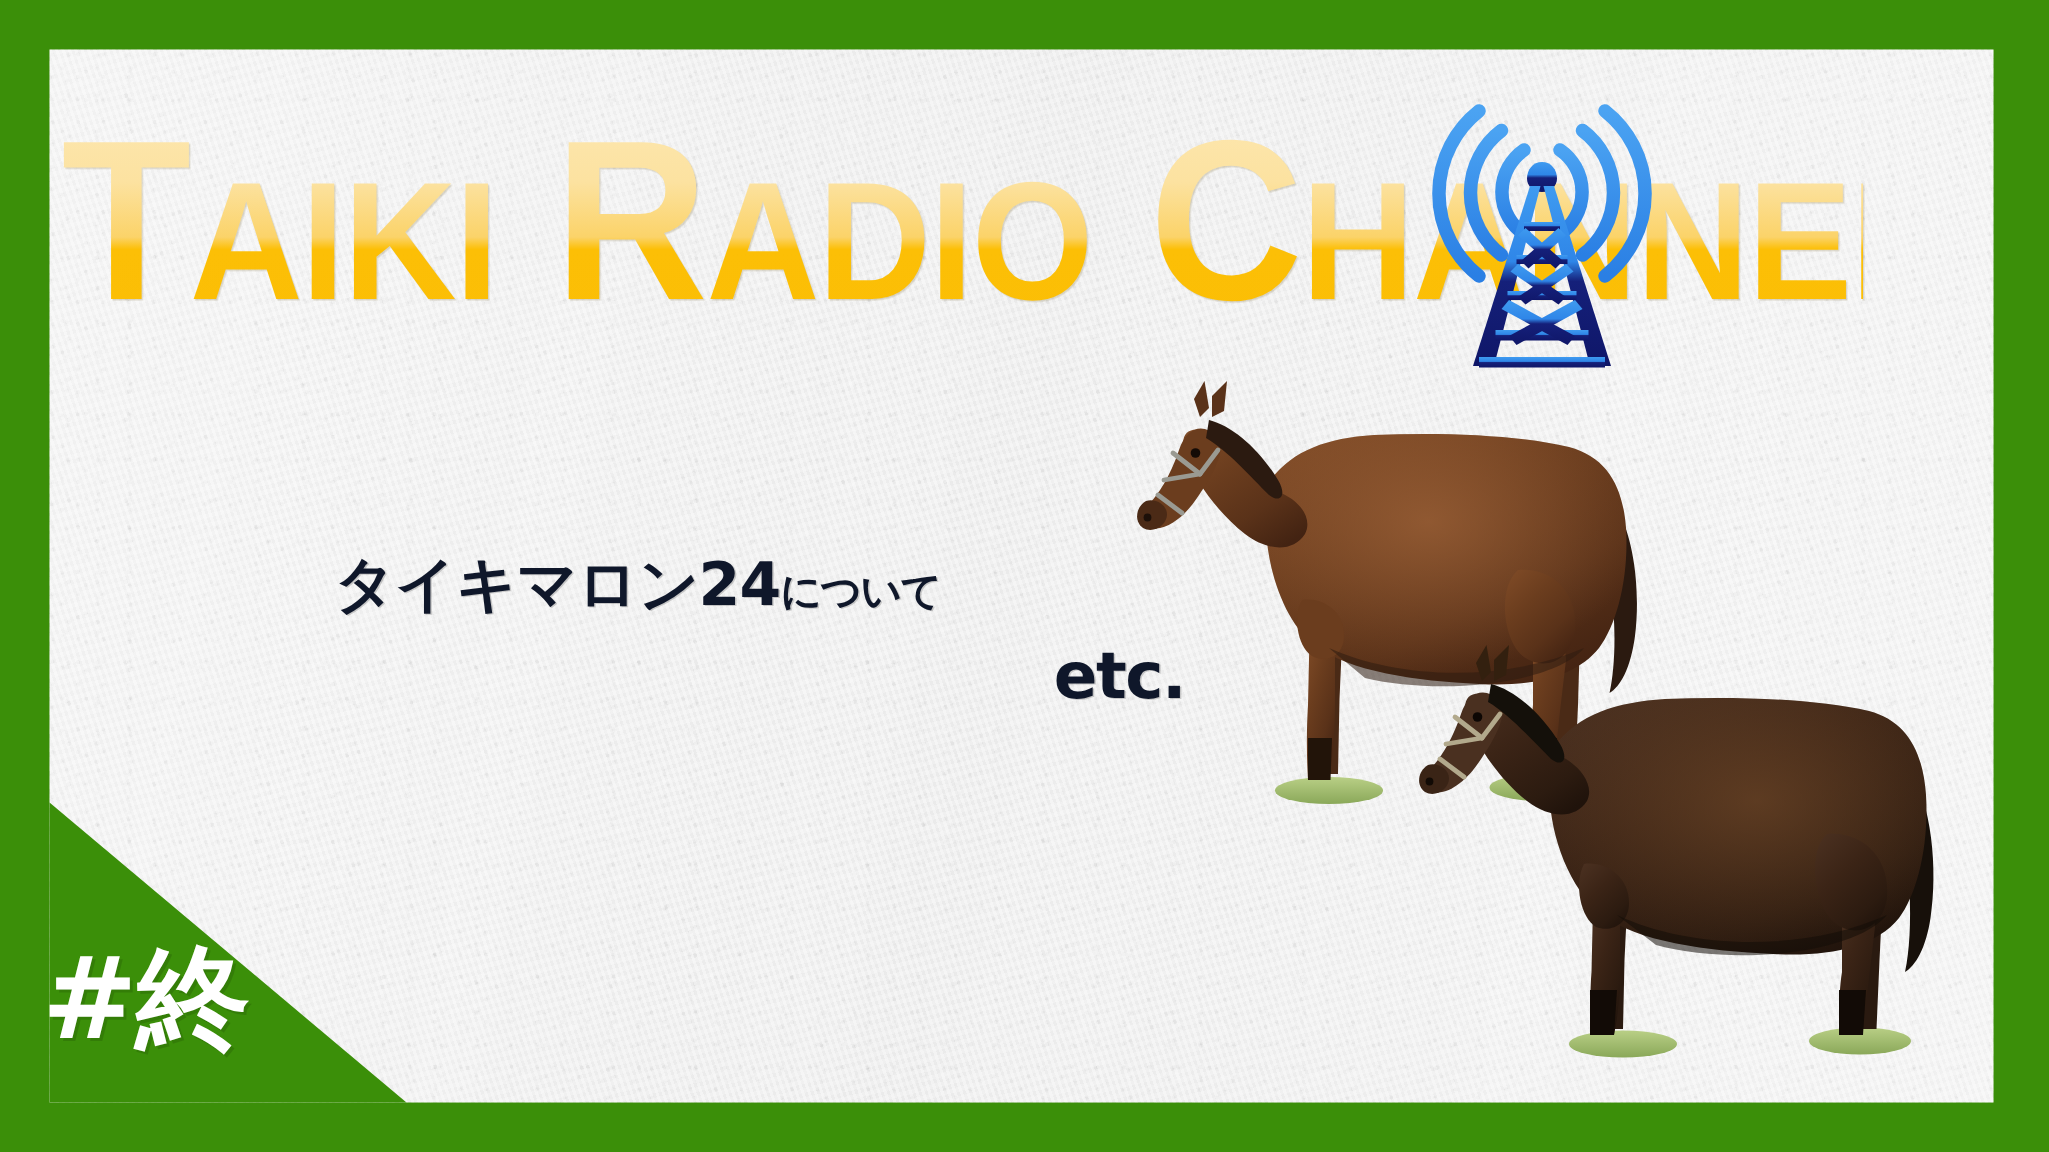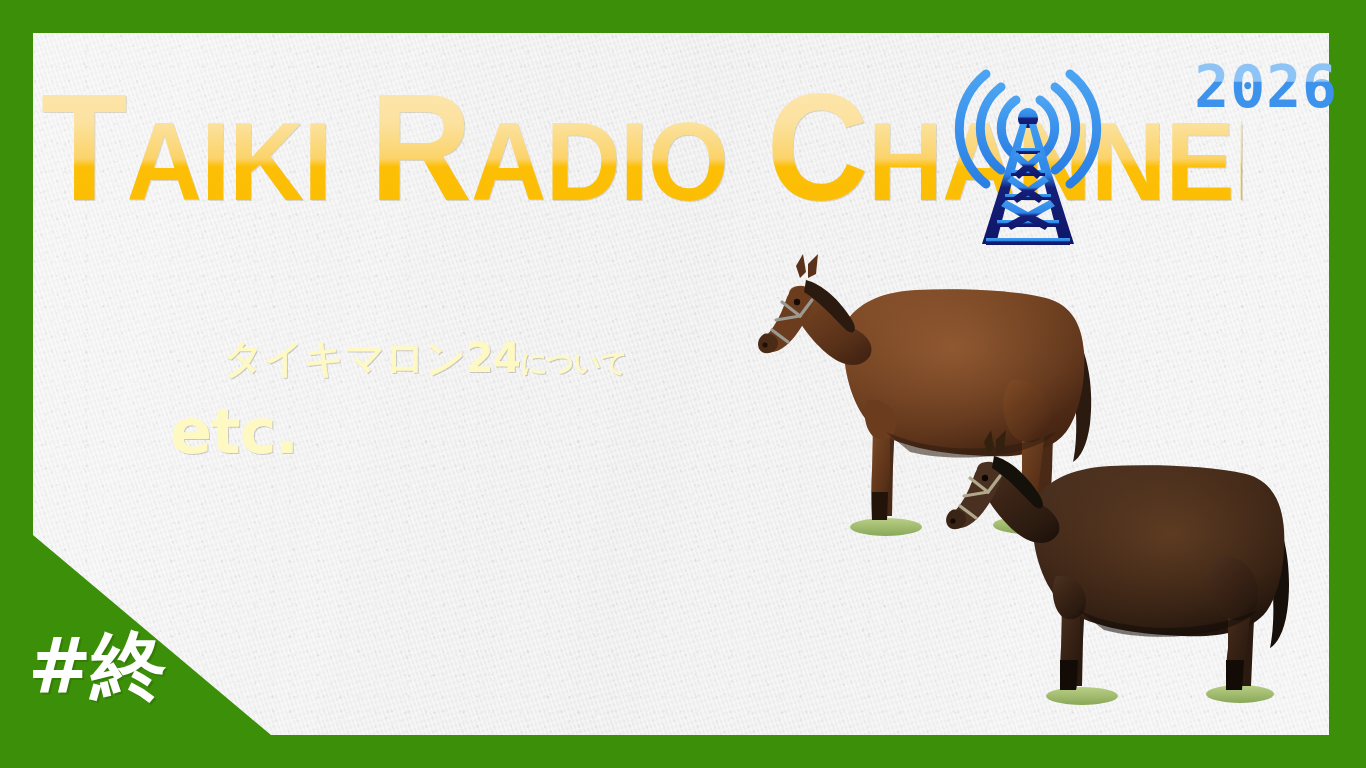--- a/index.html
+++ b/index.html
@@ -106,41 +106,41 @@
   
   #tower{
     position:absolute;
     left:938px;top:52px;
     width:180px;height:200px;
   }
 
   
   #copy{
     position:absolute;
-    left:60px;top:332px;
+    left:60px;top:364px;
     width:730px;
     text-align:center;
-    color:#fef9c3;
+    color:#0f172a;
     font-family:"DejaVu Sans","Liberation Sans",sans-serif;
     font-weight:700;
   }
   #copy .line{
     line-height:1.30;
     white-space:nowrap;
     letter-spacing:-0.5px;
     text-shadow:1px 1px 0 rgba(0,0,0,.18);
   }
   #copy .l1,#copy .l2,#copy .l3{font-size:40px;}
   #copy .l2{font-size:39px;}
   #copy .suf{font-size:27px;letter-spacing:-1px;}
   #copy .etc{
-    font-size:62px;
+    font-size:43px;
     padding-top:8px;
     letter-spacing:-1px;
-    text-align:left;
+    text-align:right;
     padding-left:110px;
   }
 
   
   #hashtag{
     position:absolute;
     left:28px;top:628px;
     font-family:"DejaVu Sans","Liberation Sans",sans-serif;
     font-weight:700;
     font-size:76px;
@@ -212,21 +212,20 @@
 
       <path d="M79 100 L 104 122 L 99 127 L 74 105 Z"></path>
       <path d="M101 100 L 76 122 L 81 127 L 106 105 Z"></path>
       <path d="M74 124 L 106 146 L 101 151 L 69 129 Z"></path>
       <path d="M106 124 L 74 146 L 79 151 L 111 129 Z"></path>
       <path d="M68 148 L 112 172 L 107 178 L 63 154 Z"></path>
       <path d="M112 148 L 68 172 L 73 178 L 117 154 Z"></path>
     </g>
   </svg>
 
-  <div id="year">2026</div>
 
   <svg id="horses" viewBox="0 0 1366 768">
     <defs>
       <linearGradient id="bayCoat" x1="0.1" y1="0" x2="0.8" y2="1">
         <stop offset="0%" stop-color="#7e4a26"></stop>
         <stop offset="35%" stop-color="#6b3d1e"></stop>
         <stop offset="70%" stop-color="#5a3219"></stop>
         <stop offset="100%" stop-color="#432312"></stop>
       </linearGradient>
       <linearGradient id="bayCoat2" x1="0.1" y1="0" x2="0.8" y2="1">

